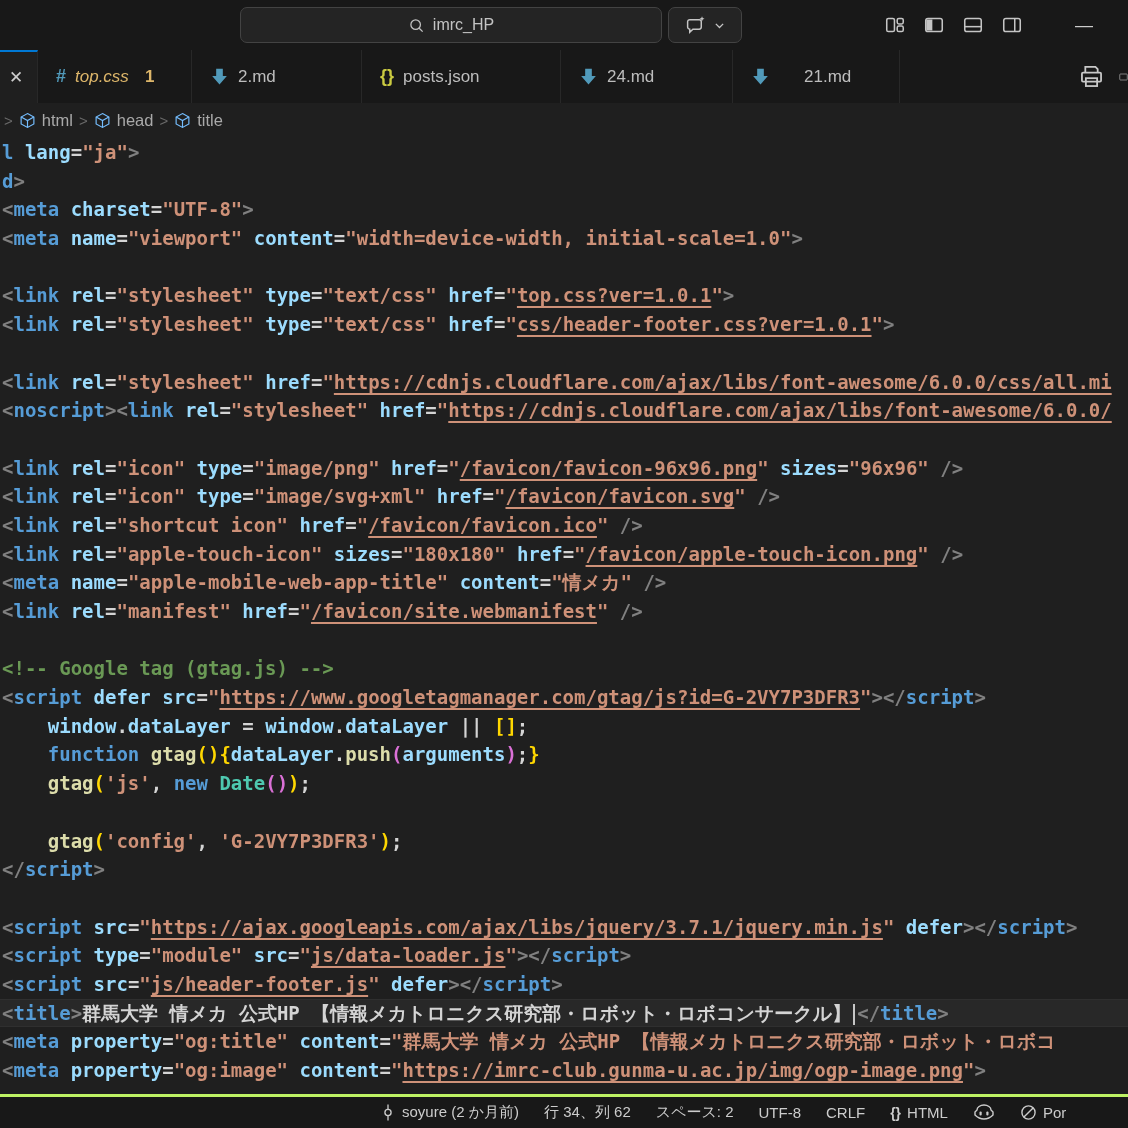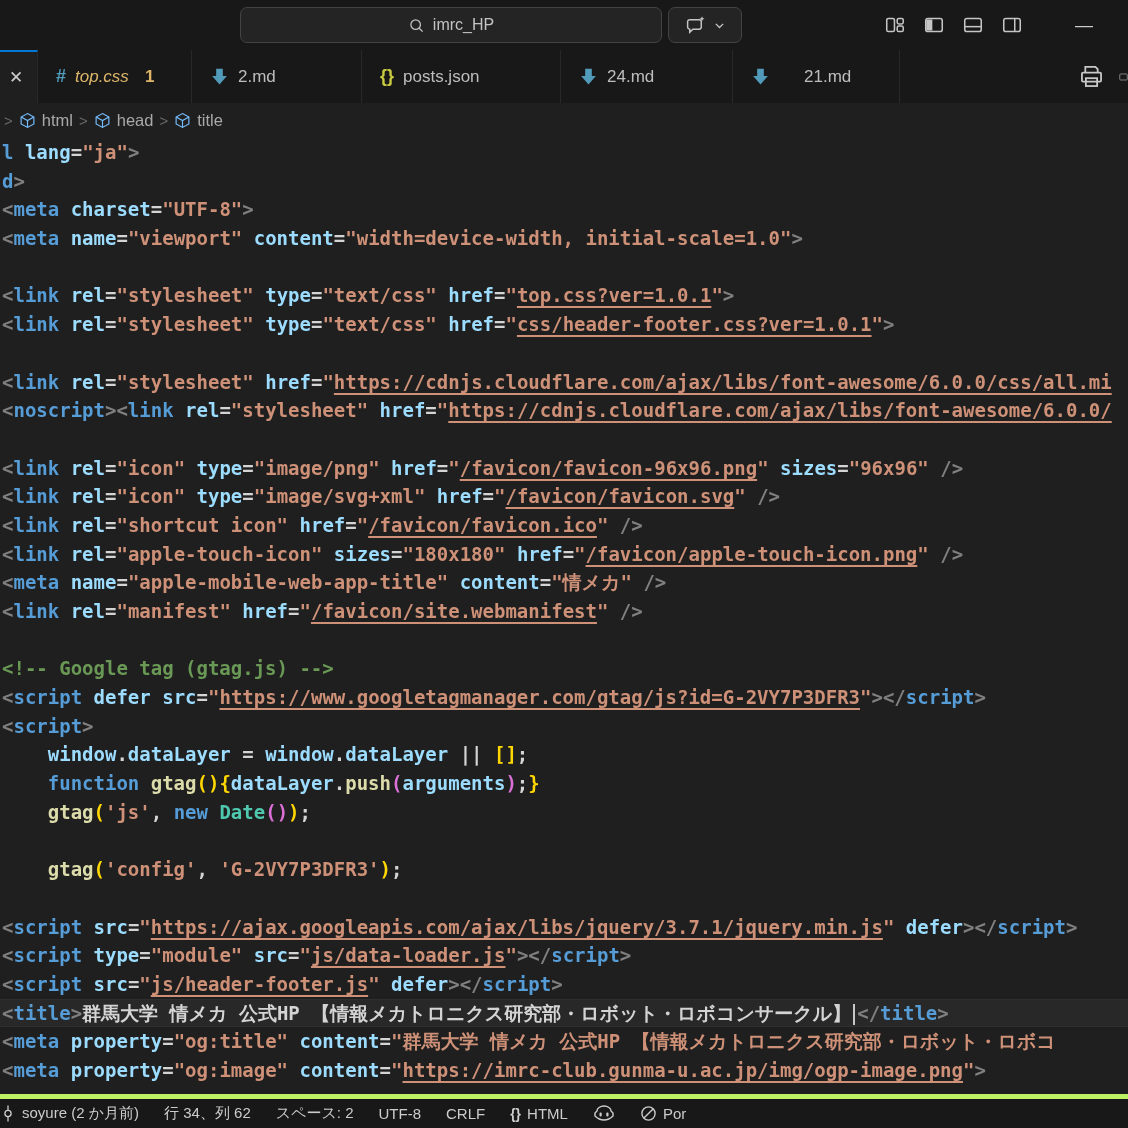--- a/index.html
+++ b/index.html
@@ -34,22 +34,22 @@
   .editor{position:relative;height:956px;background:#1f1f1f;overflow:hidden;
     font-family:"DejaVu Sans Mono",monospace;font-size:19px;font-weight:600;}
   .code-line{height:28.7px;line-height:28.7px;white-space:pre;padding-left:2px;}
   .code-line.current{background:#282828;box-shadow:inset 0 1px 0 #2f2f2f, inset 0 -1px 0 #2f2f2f;}
   .s-p{color:#808080}.s-t{color:#569cd6}.s-a{color:#9cdcfe}.s-s{color:#ce9178}
   .s-l{color:#ce9178;text-decoration:underline;text-underline-offset:4px;text-decoration-thickness:1.5px;}
   .s-c{color:#6a9955}.s-k{color:#569cd6}.s-f{color:#dcdcaa}.s-v{color:#9cdcfe}
   .s-cl{color:#4ec9b0}.s-b1{color:#ffd700}.s-b2{color:#da70d6}.s-x{color:#d4d4d4}
   .cursor{display:inline-block;width:2px;height:21px;background:#c6c6c6;vertical-align:middle;margin:0 2px;}
   
-  .statusbar{height:34px;background:#181818;border-top:5px solid #bef264;box-sizing:border-box;
-    display:flex;align-items:center;gap:25px;font-size:15px;color:#cccccc;
+  .statusbar{height:34px;background:#181818;border-top:3px solid #bef264;box-sizing:border-box;
+    display:flex;align-items:center;gap:25px;padding-left:380px;font-size:15px;color:#cccccc;
     white-space:nowrap;overflow:hidden;}
   .sb-item{display:flex;align-items:center;gap:6px;cursor:pointer;}
   .sb-braces{font-weight:bold;font-size:14px;}
   svg{display:block;}
 </style>
 </head>
 <body>
 
 <div class="window">
 
@@ -206,26 +206,26 @@
       <div class="code-line"></div>
       <div class="code-line"><span class="s-p">&lt;</span><span class="s-t">link</span><span class="s-x"> </span><span class="s-a">rel</span><span class="s-x">=</span><span class="s-s">"icon"</span><span class="s-x"> </span><span class="s-a">type</span><span class="s-x">=</span><span class="s-s">"image/png"</span><span class="s-x"> </span><span class="s-a">href</span><span class="s-x">=</span><span class="s-s">"</span><span class="s-l">/favicon/favicon-96x96.png</span><span class="s-s">"</span><span class="s-x"> </span><span class="s-a">sizes</span><span class="s-x">=</span><span class="s-s">"96x96"</span><span class="s-x"> </span><span class="s-p">/&gt;</span></div>
       <div class="code-line"><span class="s-p">&lt;</span><span class="s-t">link</span><span class="s-x"> </span><span class="s-a">rel</span><span class="s-x">=</span><span class="s-s">"icon"</span><span class="s-x"> </span><span class="s-a">type</span><span class="s-x">=</span><span class="s-s">"image/svg+xml"</span><span class="s-x"> </span><span class="s-a">href</span><span class="s-x">=</span><span class="s-s">"</span><span class="s-l">/favicon/favicon.svg</span><span class="s-s">"</span><span class="s-x"> </span><span class="s-p">/&gt;</span></div>
       <div class="code-line"><span class="s-p">&lt;</span><span class="s-t">link</span><span class="s-x"> </span><span class="s-a">rel</span><span class="s-x">=</span><span class="s-s">"shortcut icon"</span><span class="s-x"> </span><span class="s-a">href</span><span class="s-x">=</span><span class="s-s">"</span><span class="s-l">/favicon/favicon.ico</span><span class="s-s">"</span><span class="s-x"> </span><span class="s-p">/&gt;</span></div>
       <div class="code-line"><span class="s-p">&lt;</span><span class="s-t">link</span><span class="s-x"> </span><span class="s-a">rel</span><span class="s-x">=</span><span class="s-s">"apple-touch-icon"</span><span class="s-x"> </span><span class="s-a">sizes</span><span class="s-x">=</span><span class="s-s">"180x180"</span><span class="s-x"> </span><span class="s-a">href</span><span class="s-x">=</span><span class="s-s">"</span><span class="s-l">/favicon/apple-touch-icon.png</span><span class="s-s">"</span><span class="s-x"> </span><span class="s-p">/&gt;</span></div>
       <div class="code-line"><span class="s-p">&lt;</span><span class="s-t">meta</span><span class="s-x"> </span><span class="s-a">name</span><span class="s-x">=</span><span class="s-s">"apple-mobile-web-app-title"</span><span class="s-x"> </span><span class="s-a">content</span><span class="s-x">=</span><span class="s-s">"情メカ"</span><span class="s-x"> </span><span class="s-p">/&gt;</span></div>
       <div class="code-line"><span class="s-p">&lt;</span><span class="s-t">link</span><span class="s-x"> </span><span class="s-a">rel</span><span class="s-x">=</span><span class="s-s">"manifest"</span><span class="s-x"> </span><span class="s-a">href</span><span class="s-x">=</span><span class="s-s">"</span><span class="s-l">/favicon/site.webmanifest</span><span class="s-s">"</span><span class="s-x"> </span><span class="s-p">/&gt;</span></div>
       <div class="code-line"></div>
       <div class="code-line"><span class="s-c">&lt;!-- Google tag (gtag.js) --&gt;</span></div>
       <div class="code-line"><span class="s-p">&lt;</span><span class="s-t">script</span><span class="s-x"> </span><span class="s-a">defer</span><span class="s-x"> </span><span class="s-a">src</span><span class="s-x">=</span><span class="s-s">"</span><span class="s-l">https://www.googletagmanager.com/gtag/js?id=G-2VY7P3DFR3</span><span class="s-s">"</span><span class="s-p">&gt;&lt;/</span><span class="s-t">script</span><span class="s-p">&gt;</span></div>
-      <div class="code-line"><span class="s-p">&lt;</span><span class="s-t">script</span><span class="s-p">&gt;</span></div>
       <div class="code-line"><span class="s-x">    </span><span class="s-v">window</span><span class="s-x">.</span><span class="s-v">dataLayer</span><span class="s-x"> = </span><span class="s-v">window</span><span class="s-x">.</span><span class="s-v">dataLayer</span><span class="s-x"> || </span><span class="s-b1">[]</span><span class="s-x">;</span></div>
       <div class="code-line"><span class="s-x">    </span><span class="s-k">function</span><span class="s-x"> </span><span class="s-f">gtag</span><span class="s-b1">(){</span><span class="s-v">dataLayer</span><span class="s-x">.</span><span class="s-f">push</span><span class="s-b2">(</span><span class="s-v">arguments</span><span class="s-b2">)</span><span class="s-x">;</span><span class="s-b1">}</span></div>
       <div class="code-line"><span class="s-x">    </span><span class="s-f">gtag</span><span class="s-b1">(</span><span class="s-s">'js'</span><span class="s-x">, </span><span class="s-k">new</span><span class="s-x"> </span><span class="s-cl">Date</span><span class="s-b2">()</span><span class="s-b1">)</span><span class="s-x">;</span></div>
       <div class="code-line"></div>
       <div class="code-line"><span class="s-x">    </span><span class="s-f">gtag</span><span class="s-b1">(</span><span class="s-s">'config'</span><span class="s-x">, </span><span class="s-s">'G-2VY7P3DFR3'</span><span class="s-b1">)</span><span class="s-x">;</span></div>
+      <div class="code-line"><span class="s-p">&lt;/</span><span class="s-t">script</span><span class="s-p">&gt;</span></div>
       <div class="code-line"></div>
       <div class="code-line"><span class="s-p">&lt;</span><span class="s-t">script</span><span class="s-x"> </span><span class="s-a">src</span><span class="s-x">=</span><span class="s-s">"</span><span class="s-l">https://ajax.googleapis.com/ajax/libs/jquery/3.7.1/jquery.min.js</span><span class="s-s">"</span><span class="s-x"> </span><span class="s-a">defer</span><span class="s-p">&gt;&lt;/</span><span class="s-t">script</span><span class="s-p">&gt;</span></div>
       <div class="code-line"><span class="s-p">&lt;</span><span class="s-t">script</span><span class="s-x"> </span><span class="s-a">type</span><span class="s-x">=</span><span class="s-s">"module"</span><span class="s-x"> </span><span class="s-a">src</span><span class="s-x">=</span><span class="s-s">"</span><span class="s-l">js/data-loader.js</span><span class="s-s">"</span><span class="s-p">&gt;&lt;/</span><span class="s-t">script</span><span class="s-p">&gt;</span></div>
       <div class="code-line"><span class="s-p">&lt;</span><span class="s-t">script</span><span class="s-x"> </span><span class="s-a">src</span><span class="s-x">=</span><span class="s-s">"</span><span class="s-l">js/header-footer.js</span><span class="s-s">"</span><span class="s-x"> </span><span class="s-a">defer</span><span class="s-p">&gt;&lt;/</span><span class="s-t">script</span><span class="s-p">&gt;</span></div>
       <div class="code-line current"><span class="s-p">&lt;</span><span class="s-t">title</span><span class="s-p">&gt;</span><span class="s-x">群馬大学 情メカ 公式HP 【情報メカトロニクス研究部・ロボット・ロボコンサークル】</span><span class="cursor"></span><span class="s-p">&lt;/</span><span class="s-t">title</span><span class="s-p">&gt;</span></div>
       <div class="code-line"><span class="s-p">&lt;</span><span class="s-t">meta</span><span class="s-x"> </span><span class="s-a">property</span><span class="s-x">=</span><span class="s-s">"og:title"</span><span class="s-x"> </span><span class="s-a">content</span><span class="s-x">=</span><span class="s-s">"群馬大学 情メカ 公式HP 【情報メカトロニクス研究部・ロボット・ロボコ</span></div>
       <div class="code-line"><span class="s-p">&lt;</span><span class="s-t">meta</span><span class="s-x"> </span><span class="s-a">property</span><span class="s-x">=</span><span class="s-s">"og:image"</span><span class="s-x"> </span><span class="s-a">content</span><span class="s-x">=</span><span class="s-s">"</span><span class="s-l">https://imrc-club.gunma-u.ac.jp/img/ogp-image.png</span><span class="s-s">"</span><span class="s-p">&gt;</span></div>
     </div>
 
   <div class="statusbar" id="statusbar">

